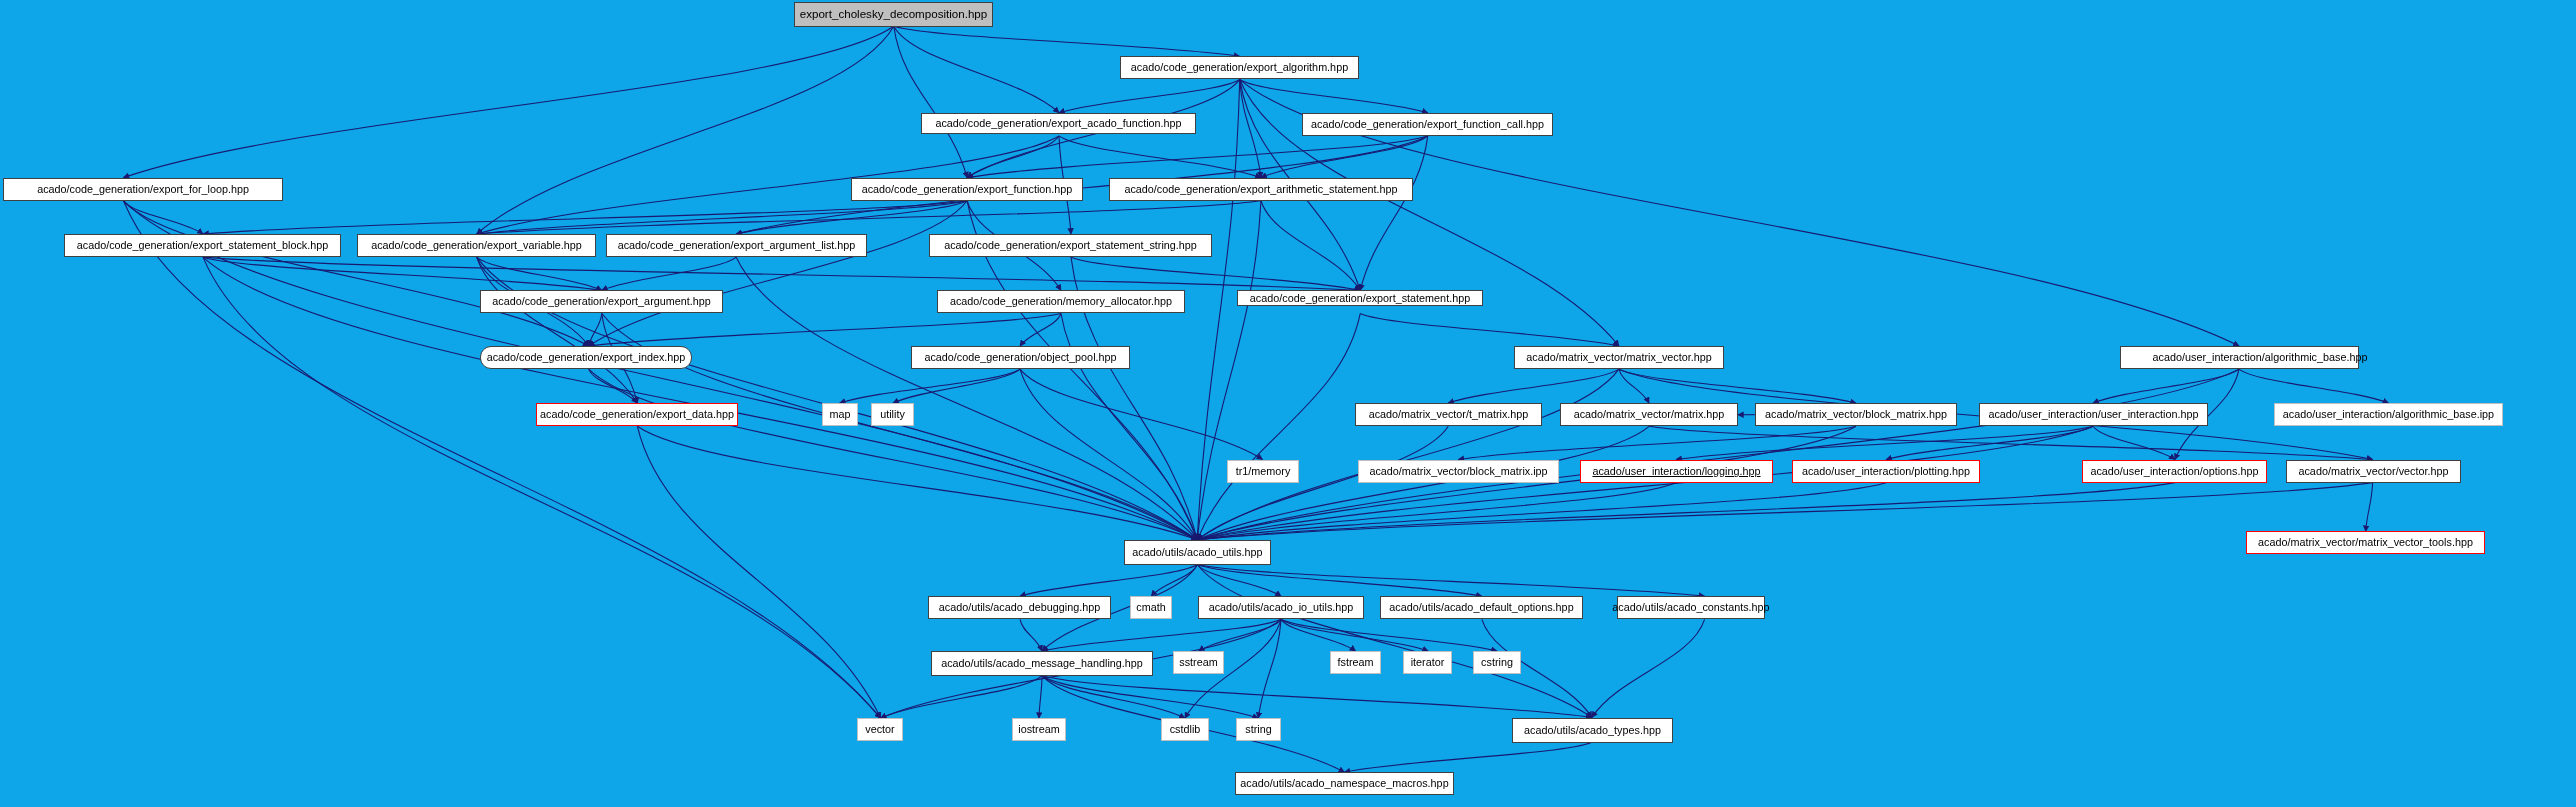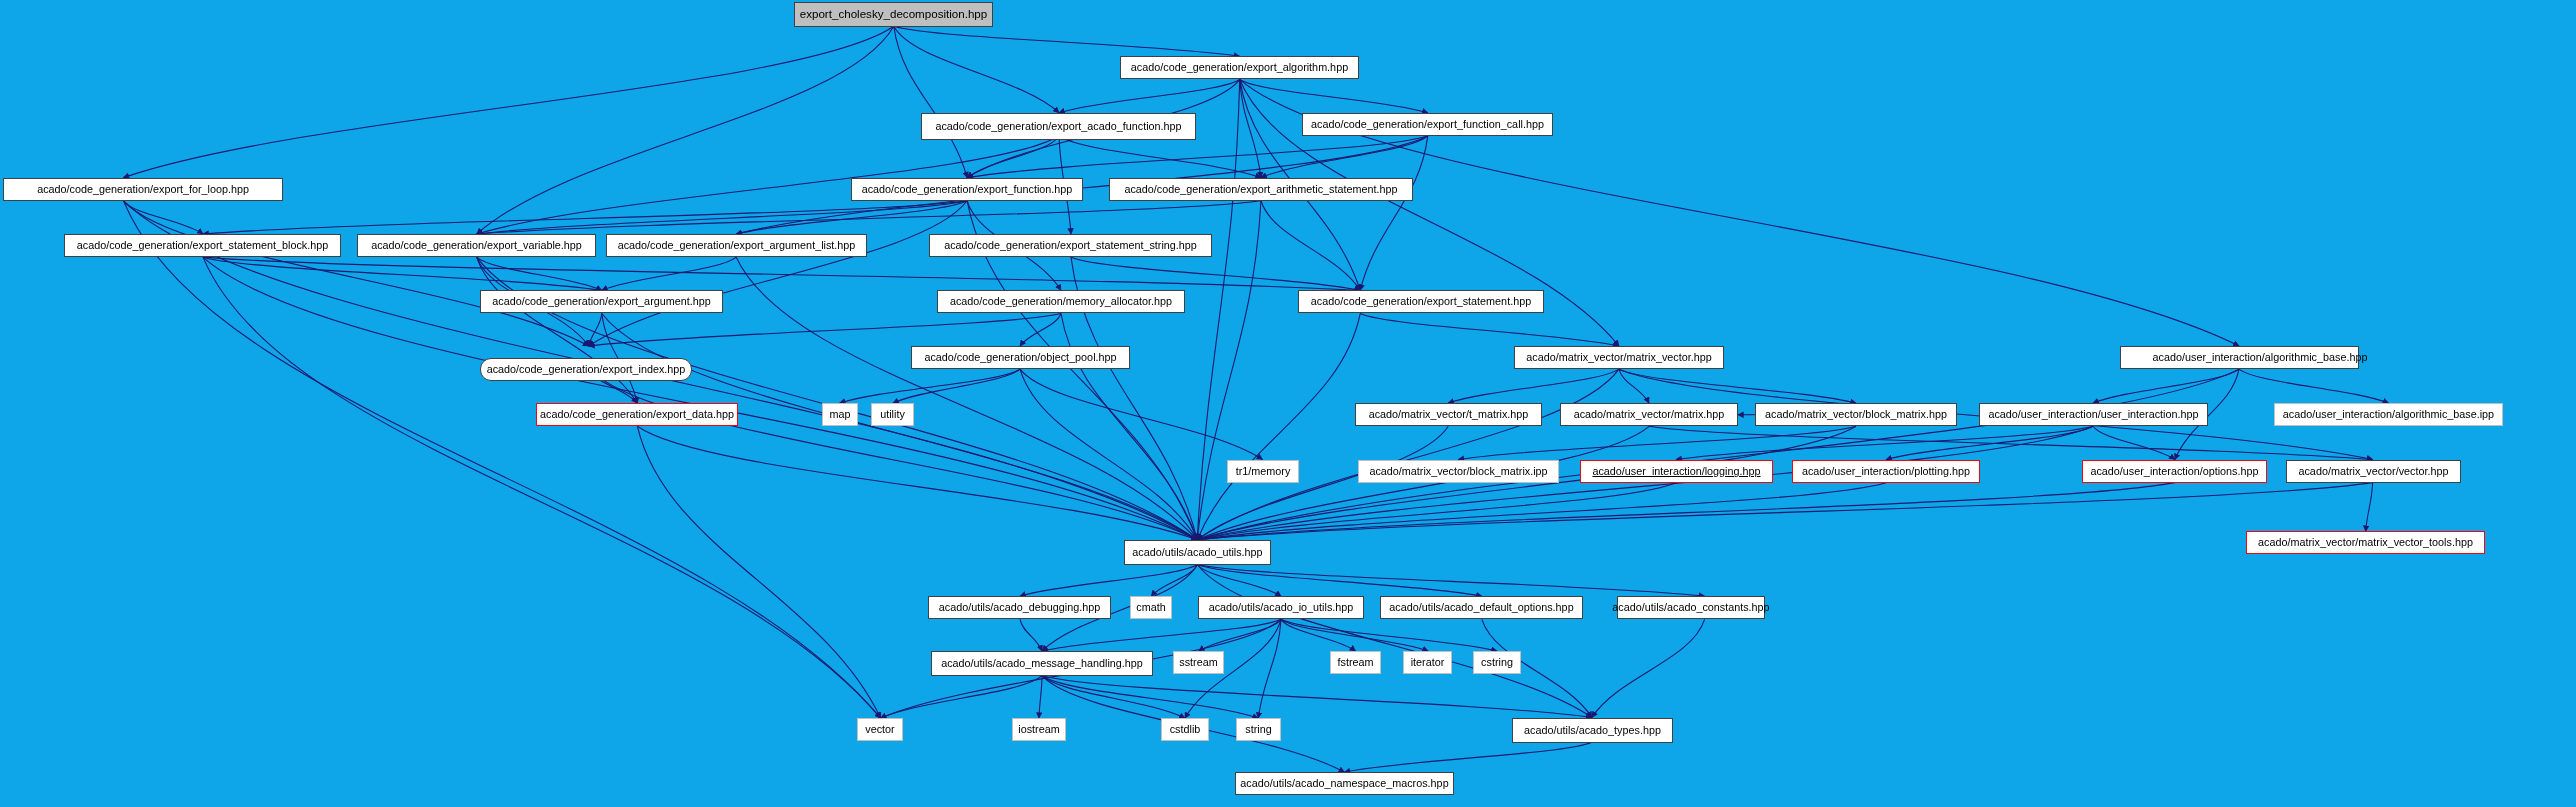--- a/index.html
+++ b/index.html
@@ -139,21 +139,21 @@
         <path d="M2061,961 C2022.54,977.38 1817.42,983.62 1740.5,1000" fill="none" stroke="#191970" stroke-width="1.4" marker-end="url(#arrow)"></path>
       </g>
   </svg>
   <div id="nodes-layer">
       <div class="node n-root" style="left: 794px; top: 1.5px; width: 199px; height: 25px; font-size: 11.6px;">
         <span>export_cholesky_decomposition.hpp</span>
       </div>
       <div class="node n-black" style="left: 1120px; top: 56px; width: 239px; height: 23px; font-size: 10.8px;">
         <span>acado/code_generation/export_algorithm.hpp</span>
       </div>
-      <div class="node n-black" style="left: 921px; top: 113px; width: 275px; height: 27px; font-size: 10.8px;">
+      <div class="node n-black" style="left: 921px; top: 113px; width: 275px; height: 21px; font-size: 10.8px;">
         <span>acado/code_generation/export_acado_function.hpp</span>
       </div>
       <div class="node n-black" style="left: 1302px; top: 113px; width: 251px; height: 23px; font-size: 10.8px;">
         <span>acado/code_generation/export_function_call.hpp</span>
       </div>
       <div class="node n-black" style="left: 3.1px; top: 178px; width: 280px; height: 23px; font-size: 10.8px;">
         <span>acado/code_generation/export_for_loop.hpp</span>
       </div>
       <div class="node n-black" style="left: 851px; top: 178px; width: 232px; height: 23px; font-size: 10.8px;">
         <span>acado/code_generation/export_function.hpp</span>
@@ -172,24 +172,24 @@
       </div>
       <div class="node n-black" style="left: 929px; top: 234px; width: 283px; height: 23px; font-size: 10.8px;">
         <span>acado/code_generation/export_statement_string.hpp</span>
       </div>
       <div class="node n-black" style="left: 480px; top: 290px; width: 243px; height: 23px; font-size: 10.8px;">
         <span>acado/code_generation/export_argument.hpp</span>
       </div>
       <div class="node n-black" style="left: 937px; top: 290px; width: 248px; height: 23px; font-size: 10.8px;">
         <span>acado/code_generation/memory_allocator.hpp</span>
       </div>
-      <div class="node n-black" style="left: 1298px; top: 290px; width: 246px; height: 23px; font-size: 10.8px; align-items: center;">
+      <div class="node n-black" style="left: 1237px; top: 290px; width: 246px; height: 16px; font-size: 10.8px; align-items: center;">
         <span>acado/code_generation/export_statement.hpp</span>
       </div>
-      <div class="node n-black" style="left: 480px; top: 358px; width: 212px; height: 23px; font-size: 10.8px; border-radius: 11px;">
+      <div class="node n-black" style="left: 480px; top: 346px; width: 212px; height: 23px; font-size: 10.8px; border-radius: 11px;">
         <span>acado/code_generation/export_index.hpp</span>
       </div>
       <div class="node n-black" style="left: 911px; top: 346px; width: 219px; height: 23px; font-size: 10.8px;">
         <span>acado/code_generation/object_pool.hpp</span>
       </div>
       <div class="node n-black" style="left: 1514px; top: 346px; width: 210px; height: 23px; font-size: 10.8px;">
         <span>acado/matrix_vector/matrix_vector.hpp</span>
       </div>
       <div class="node n-black" style="left: 2120px; top: 346px; width: 239px; height: 23px; font-size: 10.8px; padding-left: 41px;">
         <span>acado/user_interaction/algorithmic_base.hpp</span>

